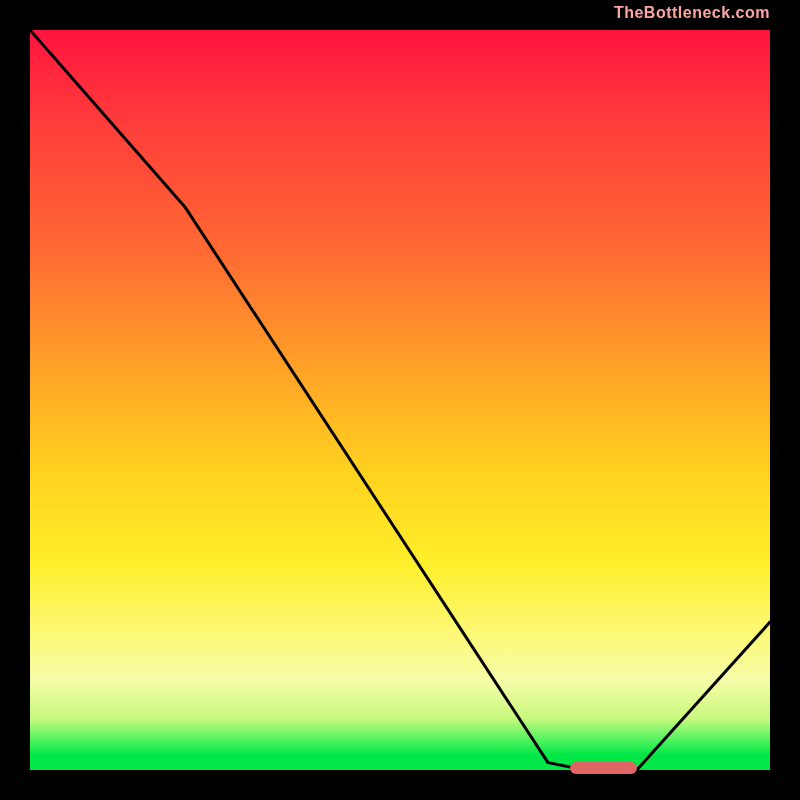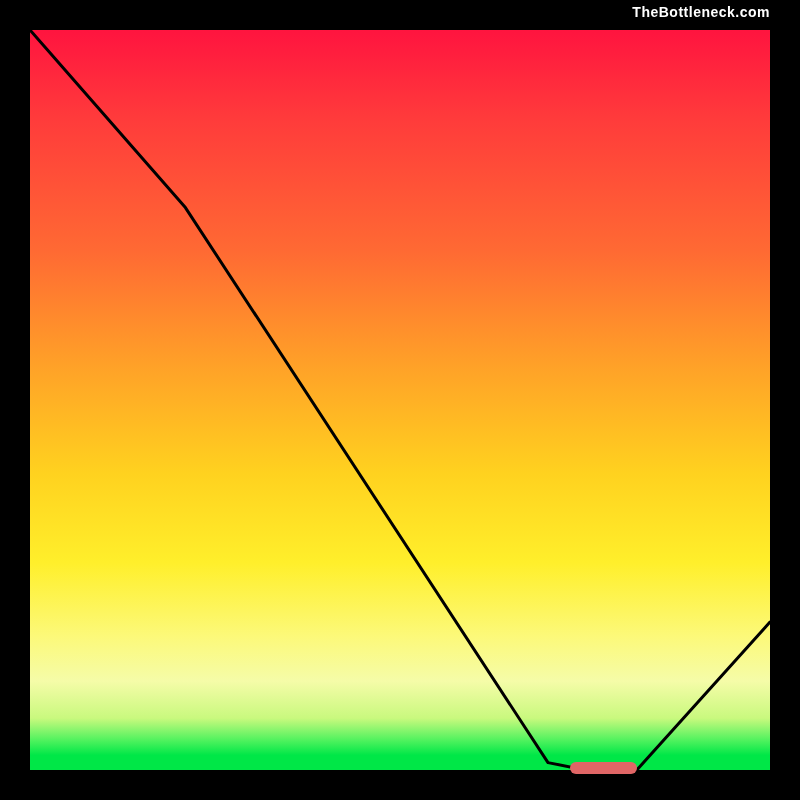--- a/index.html
+++ b/index.html
@@ -13,22 +13,22 @@
   .frame {
     position: relative;
     width: 800px;
     height: 800px;
     background: #000;
   }
   .watermark {
     position: absolute;
     top: 4px;
     right: 30px;
-    color: #ffffff;
-    font-size: 14px;
+    color: #fca5a5;
+    font-size: 16px;
     font-weight: 600;
     letter-spacing: 0.5px;
     z-index: 5;
   }
   .plot {
     position: absolute;
     left: 30px;
     top: 30px;
     width: 740px;
     height: 740px;

